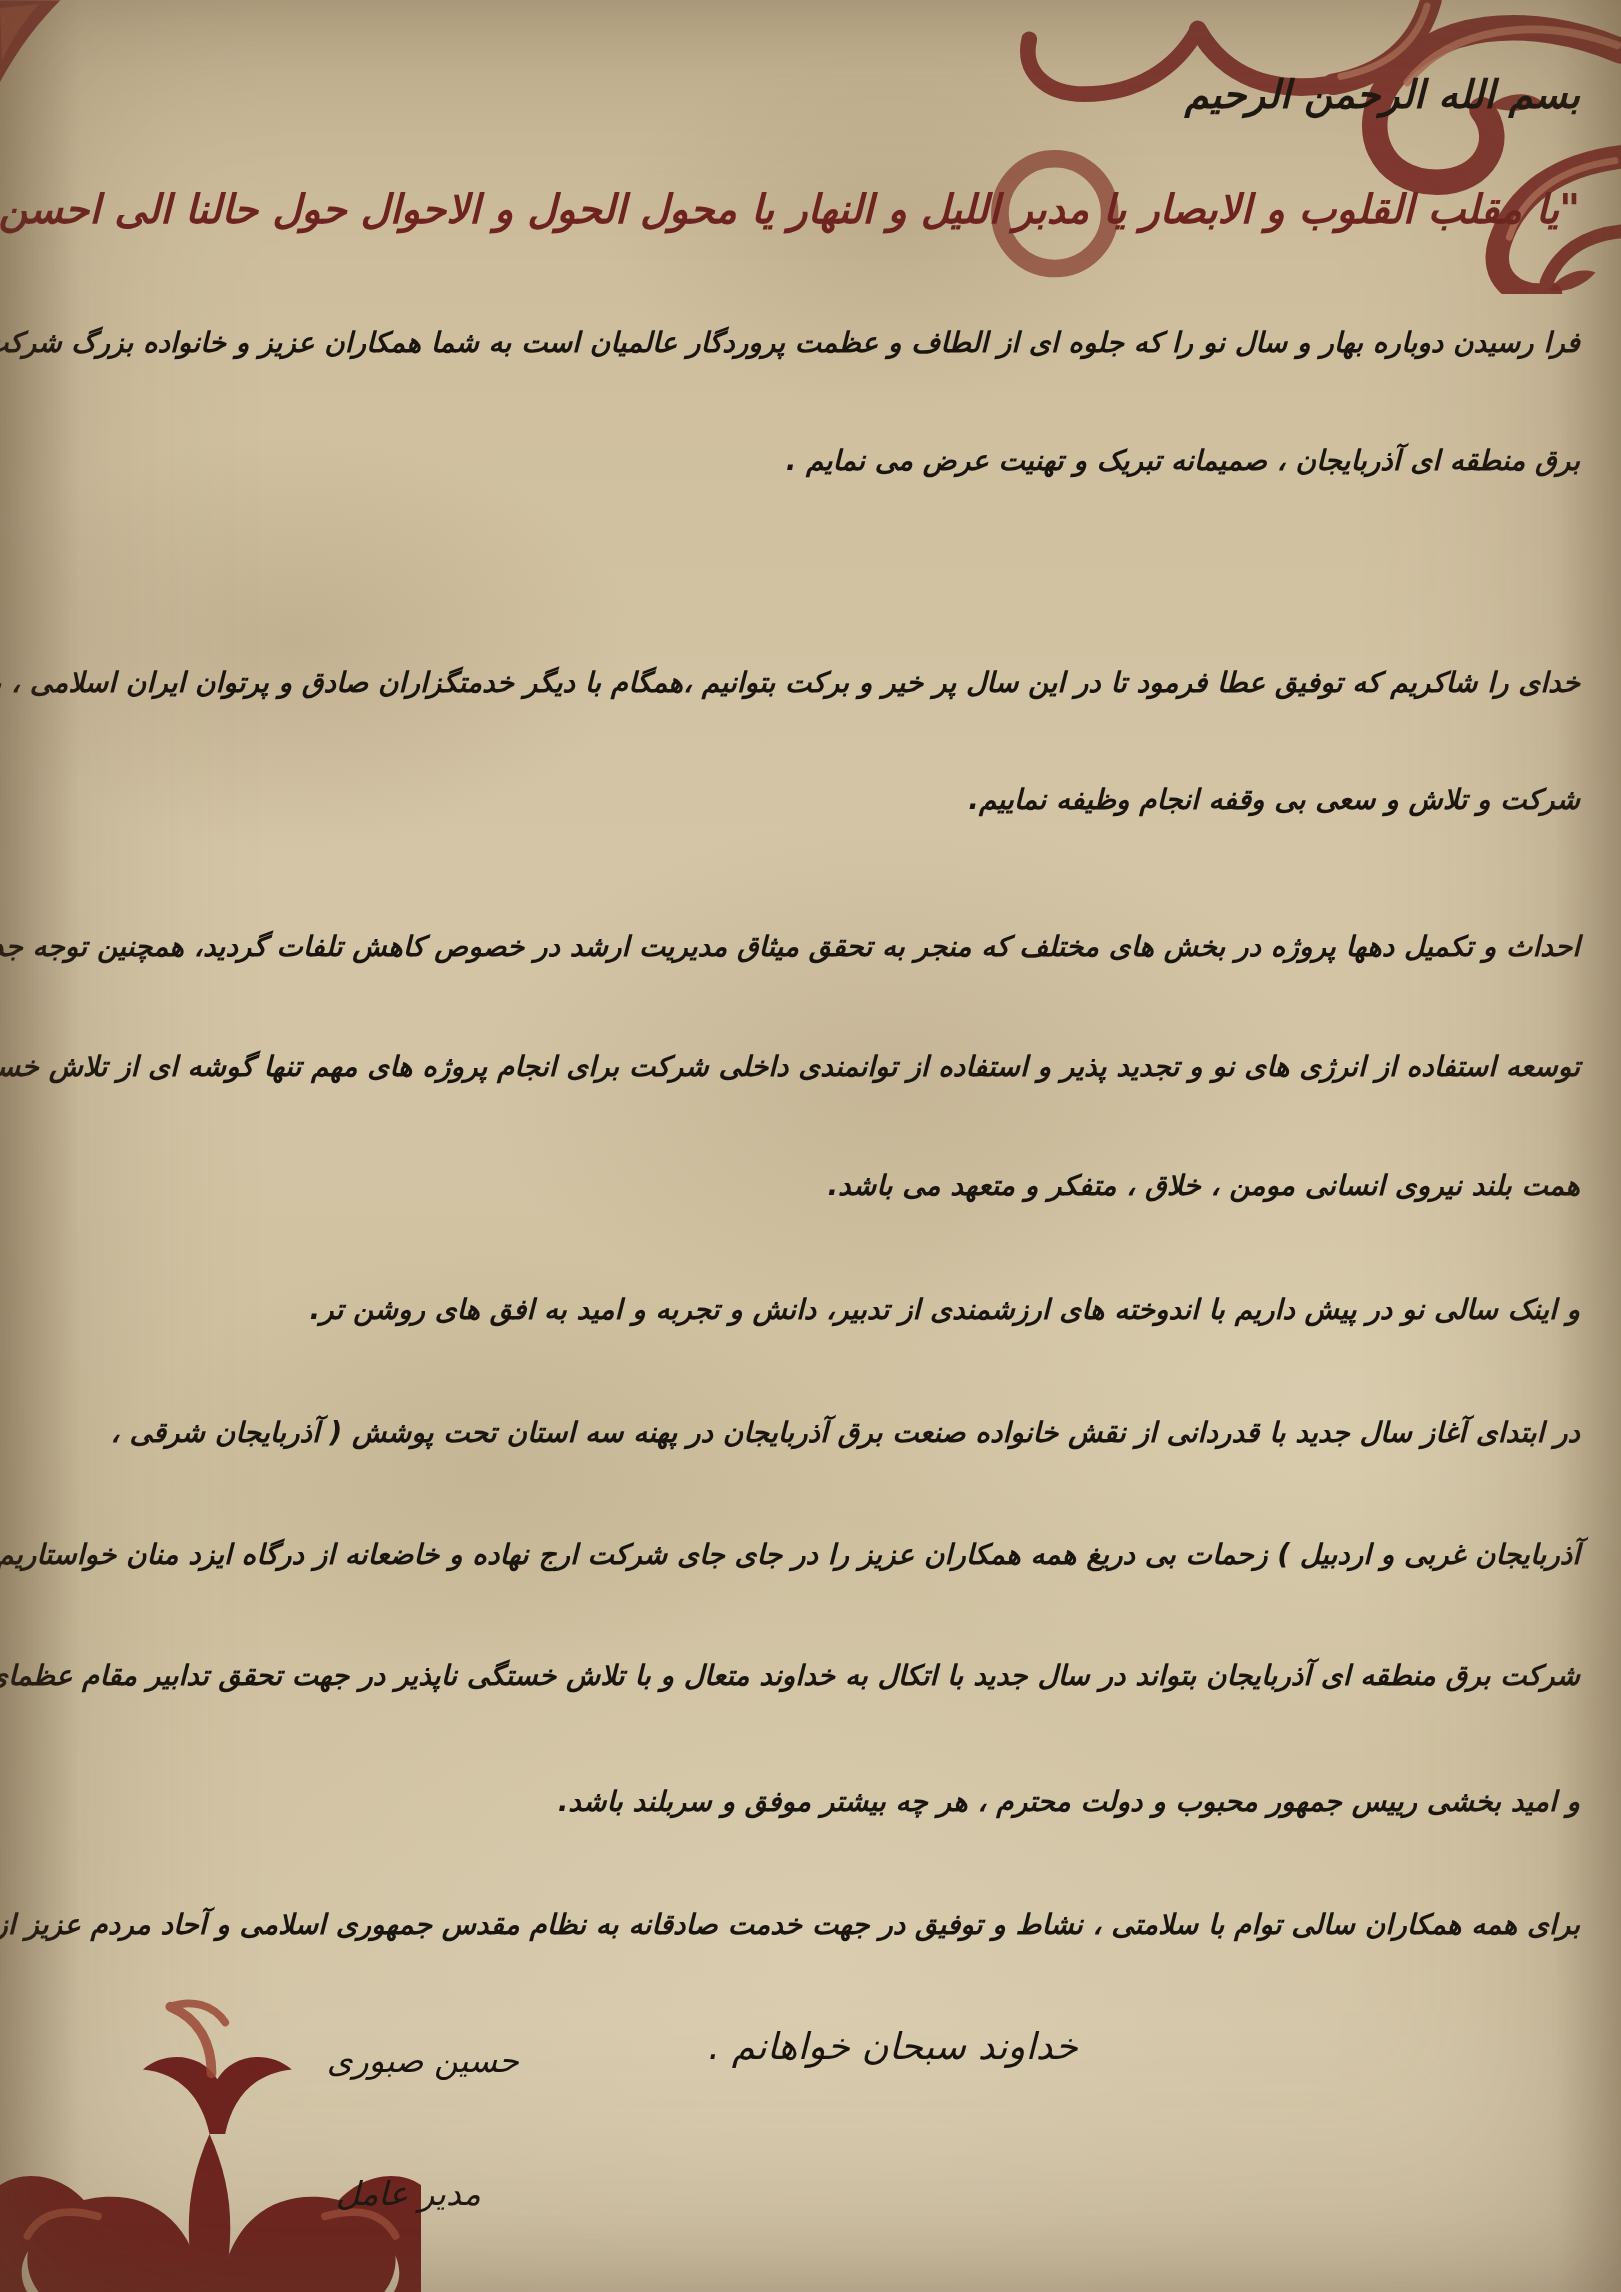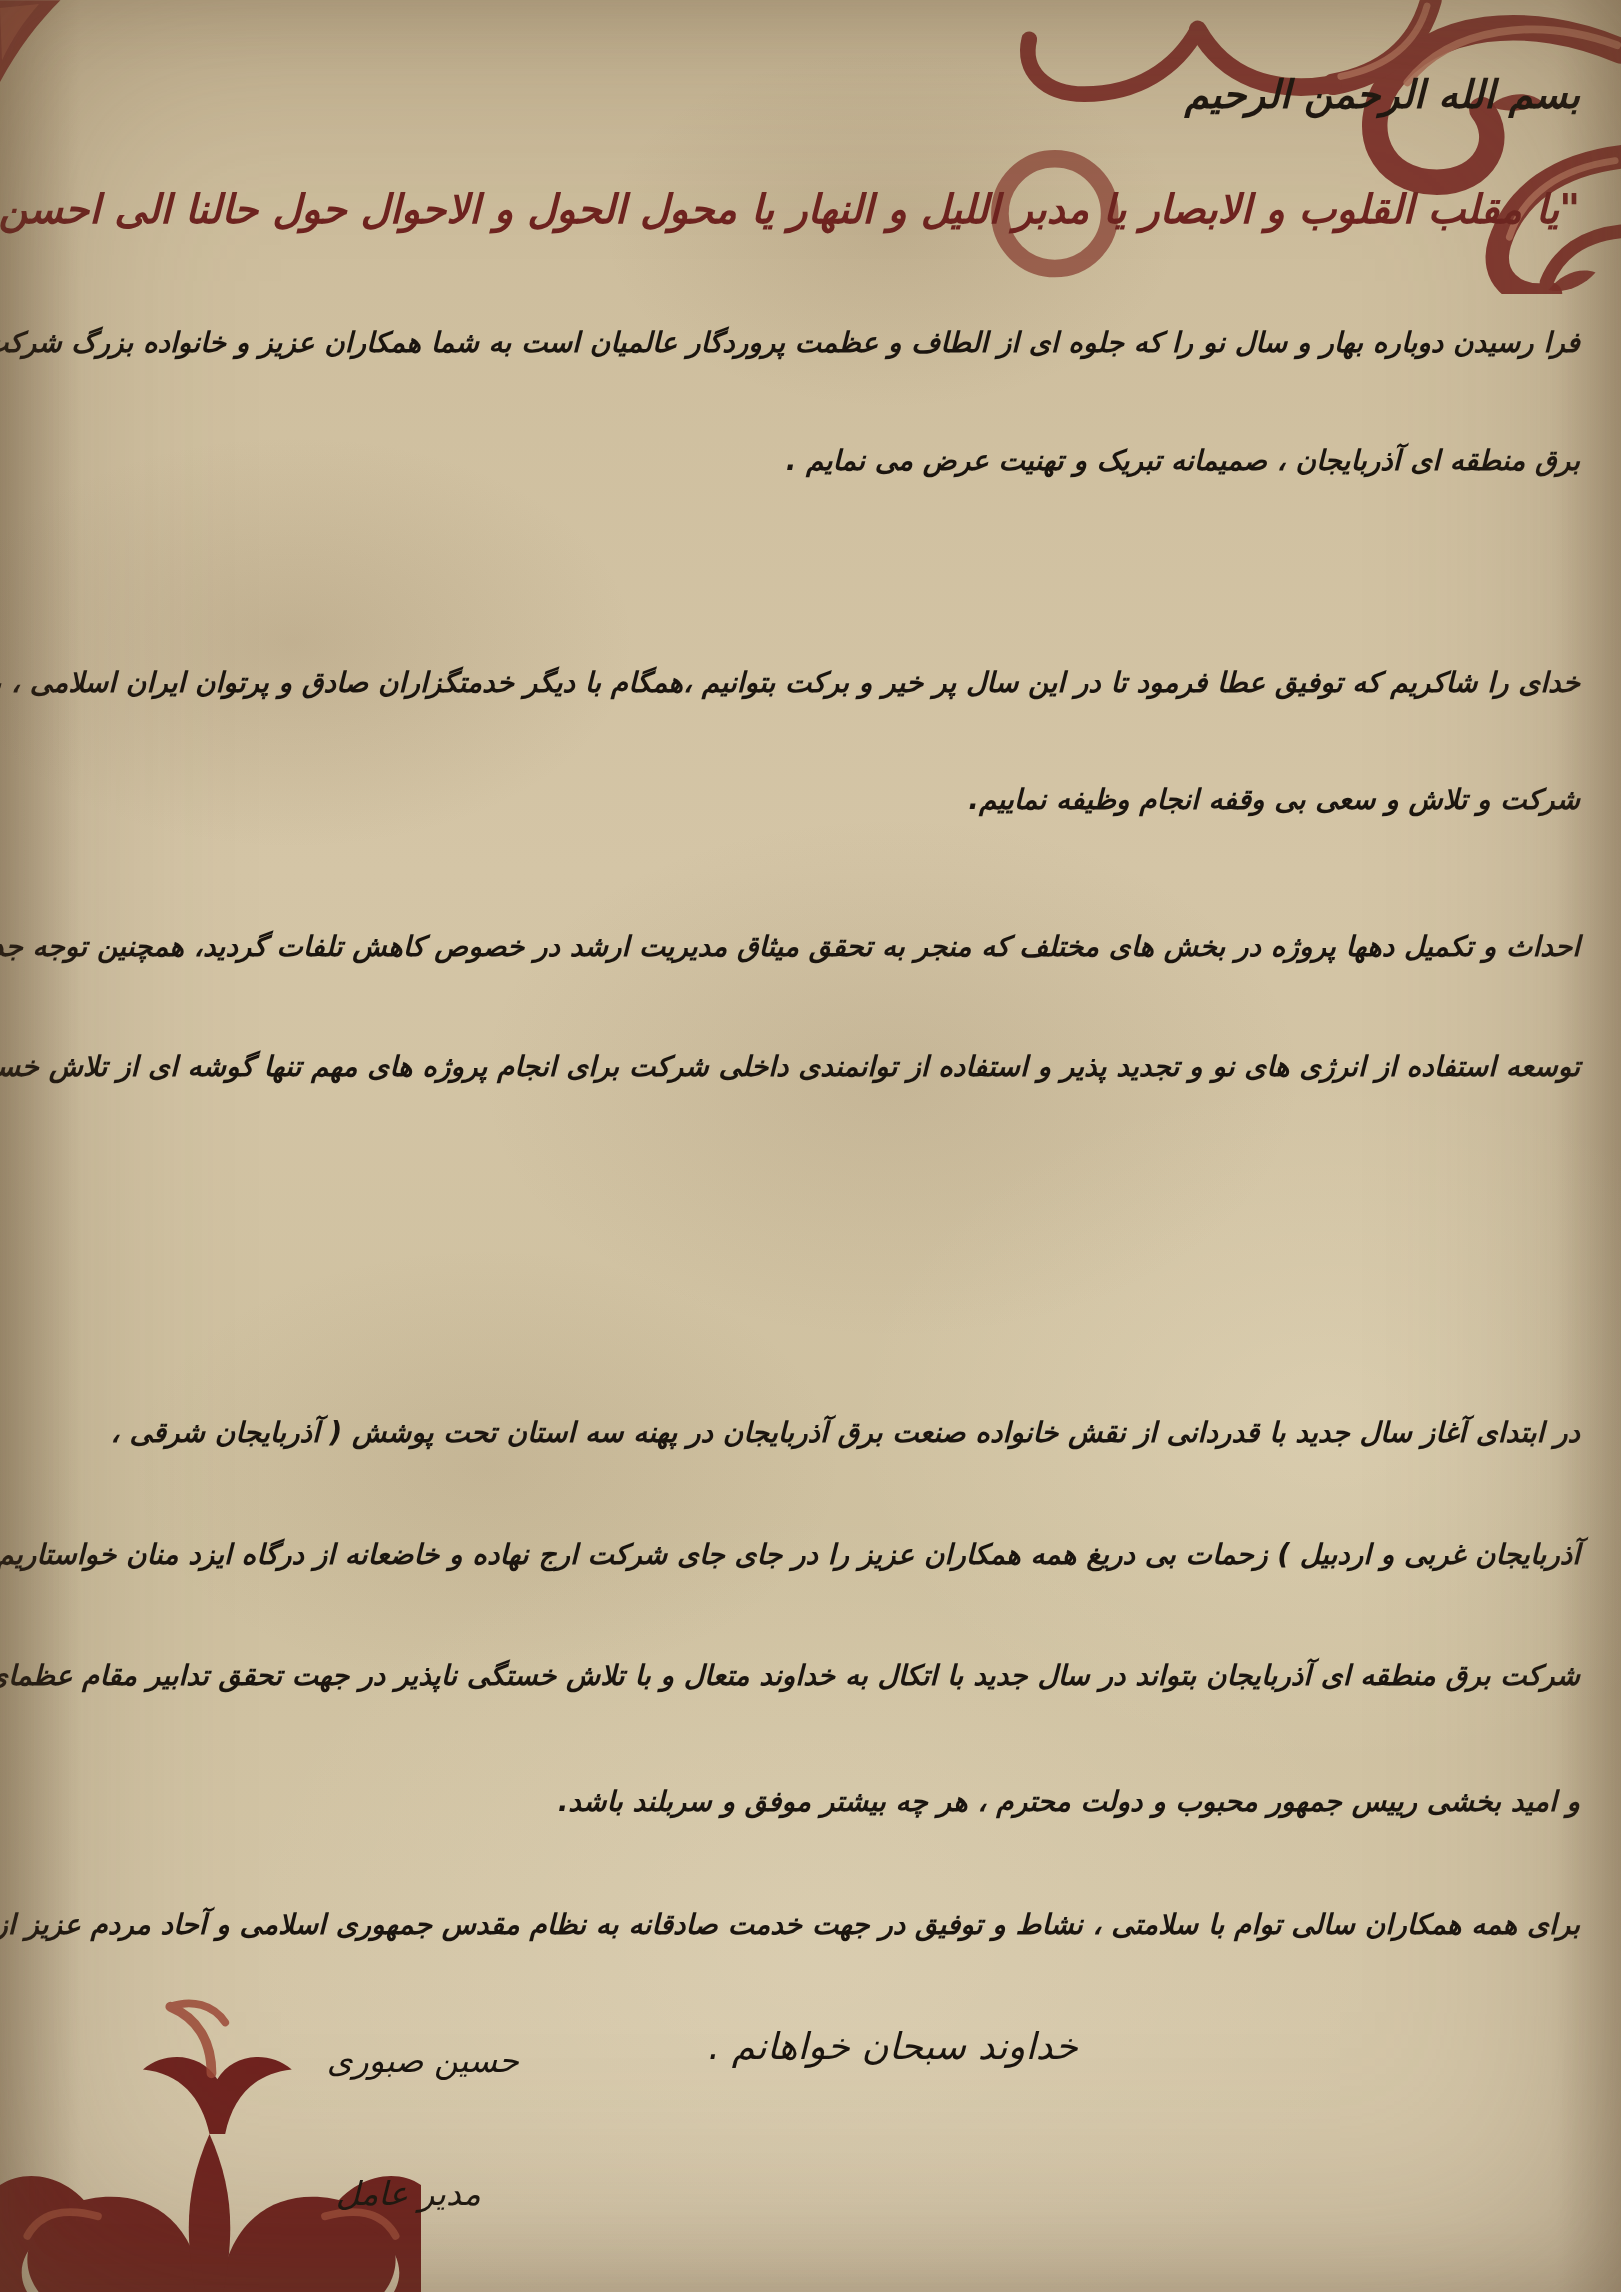--- a/index.html
+++ b/index.html
@@ -92,20 +92,22 @@
   <div class="line bismillah" style="top:71px">بسم الله الرحمن الرحیم</div>
   <div class="line invocation" style="top:184px">"یا مقلب القلوب و الابصار یا مدبر اللیل و النهار یا محول الحول و الاحوال حول حالنا الی احسن الحال"</div>
 
   <div class="line" style="top:325px">فرا رسیدن دوباره بهار و سال نو را که جلوه ای از الطاف و عظمت پروردگار عالمیان است به شما همکاران عزیز و خانواده بزرگ شرکت</div>
   <div class="line" style="top:443px">برق منطقه ای آذربایجان ، صمیمانه تبریک و تهنیت عرض می نمایم .</div>
   <div class="line" style="top:665px">خدای را شاکریم که توفیق عطا فرمود تا در این سال پر خیر و برکت بتوانیم ،همگام با دیگر خدمتگزاران صادق و پرتوان ایران اسلامی ، با ایمان</div>
   <div class="line" style="top:782px">شرکت و تلاش و سعی بی وقفه انجام وظیفه نماییم.</div>
 
   <div class="line" style="top:929px">احداث و تکمیل دهها پروژه در بخش های مختلف که منجر به تحقق میثاق مدیریت ارشد در خصوص کاهش تلفات گردید، همچنین توجه جدی به</div>
   <div class="line" style="top:1049px">توسعه استفاده از انرژی های نو و تجدید پذیر و استفاده از توانمندی داخلی شرکت برای انجام پروژه های مهم تنها گوشه ای از تلاش خستگی ناپذیر و</div>
+  <div class="line" style="top:1168px">همت بلند نیروی انسانی مومن ، خلاق ، متفکر و متعهد می باشد.</div>
+  <div class="line" style="top:1292px">و اینک سالی نو در پیش داریم با اندوخته های ارزشمندی از تدبیر، دانش و تجربه و امید به افق های روشن تر.</div>
 
   <div class="line" style="top:1415px">در ابتدای آغاز سال جدید با قدردانی از نقش خانواده صنعت برق آذربایجان در پهنه سه استان تحت پوشش ( آذربایجان شرقی ،</div>
   <div class="line" style="top:1537px">آذربایجان غربی و اردبیل ) زحمات بی دریغ همه همکاران عزیز را در جای جای شرکت ارج نهاده و خاضعانه از درگاه ایزد منان خواستاریم که</div>
   <div class="line" style="top:1658px">شرکت برق منطقه ای آذربایجان بتواند در سال جدید با اتکال به خداوند متعال و با تلاش خستگی ناپذیر در جهت تحقق تدابیر مقام عظمای ولایت</div>
   <div class="line" style="top:1784px">و امید بخشی رییس جمهور محبوب و دولت محترم ، هر چه بیشتر موفق و سربلند باشد.</div>
   <div class="line" style="top:1907px">برای همه همکاران سالی توام با سلامتی ، نشاط و توفیق در جهت خدمت صادقانه به نظام مقدس جمهوری اسلامی و آحاد مردم عزیز از درگاه</div>
 
   <div class="closing" style="top:2025px;left:588px;width:490px;font-size:37px">خداوند سبحان خواهانم .</div>
 
   <div class="sig" style="top:2041px;left:245px;width:274px;font-size:33px">حسین صبوری</div>

